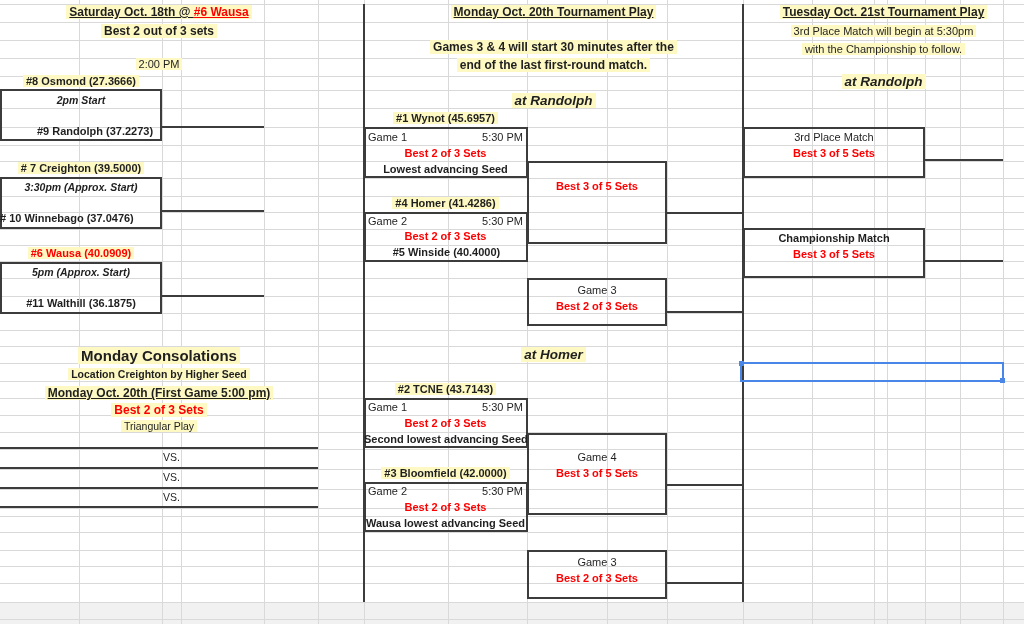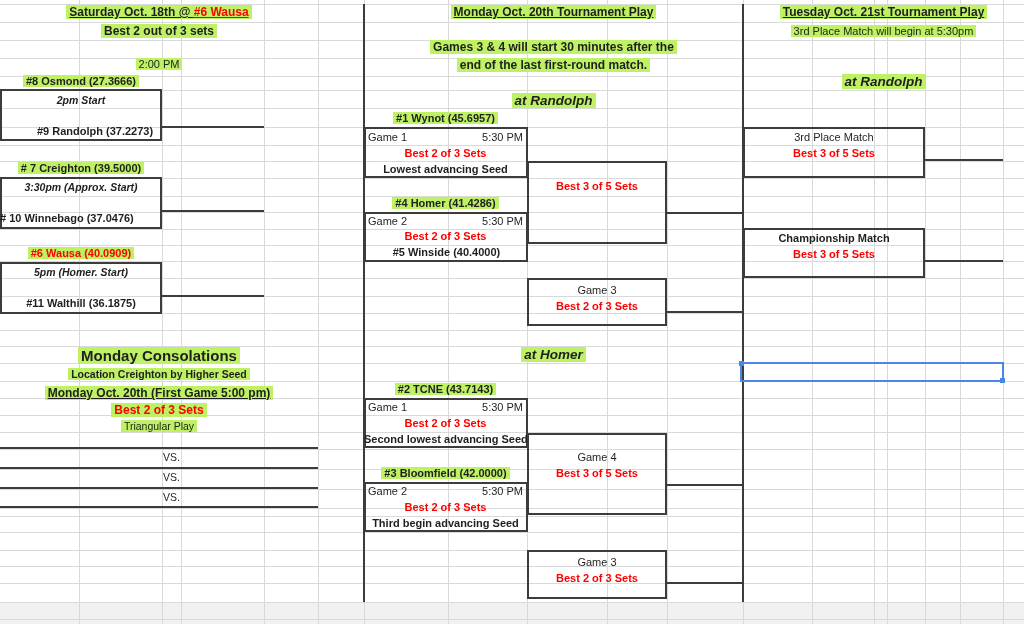--- a/index.html
+++ b/index.html
@@ -9,21 +9,21 @@
   .gl{position:absolute;background:#d9d9d9;z-index:1;}
   #bottom-band{position:absolute;left:0;top:602px;width:1024px;height:22px;background:#f1f1f1;z-index:0;}
   
   .lbl{position:absolute;white-space:nowrap;z-index:3;font-size:11px;line-height:15px;height:15px;}
   .c{text-align:center;}
   .r{text-align:right;}
   .b{font-weight:bold;}
   .i{font-style:italic;}
   .red{color:#ff0000;}
   .u{text-decoration:underline;}
-  .bgw{background:#bef264;padding:0 3px;}
+  .bgw{background:#fef9c3;padding:0 3px;}
   .f10{font-size:10.5px;line-height:13px;}
   .f12{font-size:12px;line-height:17px;}
   .f13{font-size:13.5px;line-height:18px;}
   .f15{font-size:15px;line-height:19px;}
   
   .box{position:absolute;border:2px solid #3c3c3c;background:transparent;z-index:2;box-sizing:border-box;}
   .hline{position:absolute;height:0;border-top:2px solid #3c3c3c;z-index:2;}
   .vdiv{position:absolute;width:0;border-left:2px solid #3c3c3c;z-index:2;}
   
   #sel{position:absolute;left:740px;top:362px;width:264px;height:20px;border:2px solid #4a86e8;
@@ -104,21 +104,21 @@
   <div class="hline" style="left:160px;top:126px;width:104px;"></div>
 
   <div class="lbl c b" style="left:0;top:161px;width:162px;"><span class="bgw"># 7 Creighton (39.5000)</span></div>
   <div class="box" style="left:0;top:177px;width:162px;height:52px;"></div>
   <div class="lbl c b i f10" style="left:0;top:181px;width:162px;"><span>3:30pm (Approx. Start)</span></div>
   <div class="lbl c b" style="left:0;top:211px;width:130px;"><span># 10 Winnebago (37.0476)</span></div>
   <div class="hline" style="left:160px;top:210px;width:104px;"></div>
 
   <div class="lbl c b red" style="left:0;top:246px;width:162px;"><span class="bgw">#6 Wausa (40.0909)</span></div>
   <div class="box" style="left:0;top:262px;width:162px;height:52px;"></div>
-  <div class="lbl c b i f10" style="left:0;top:266px;width:162px;"><span>5pm (Homer. Start)</span></div>
+  <div class="lbl c b i f10" style="left:0;top:266px;width:162px;"><span>5pm (Approx. Start)</span></div>
   <div class="lbl c b" style="left:0;top:296px;width:162px;"><span>#11 Walthill (36.1875)</span></div>
   <div class="hline" style="left:160px;top:295px;width:104px;"></div>
 
   <div class="lbl c f15 b" style="left:0;top:346px;width:318px;"><span class="bgw">Monday Consolations</span></div>
   <div class="lbl c f10 b" style="left:0;top:368px;width:318px;"><span class="bgw">Location Creighton by Higher Seed</span></div>
   <div class="lbl c f12 b" style="left:0;top:385px;width:318px;"><span class="bgw u">Monday Oct. 20th (First Game 5:00 pm)</span></div>
   <div class="lbl c f12 b red" style="left:0;top:402px;width:318px;"><span class="bgw">Best 2 of 3 Sets</span></div>
   <div class="lbl c f10" style="left:0;top:420px;width:318px;"><span class="bgw">Triangular Play</span></div>
 
   <div class="hline" style="left:0;top:447px;width:318px;"></div>
@@ -171,31 +171,32 @@
   <div class="box" style="left:527px;top:433px;width:140px;height:82px;"></div>
   <div class="lbl c" style="left:527px;top:450px;width:140px;"><span>Game 4</span></div>
   <div class="lbl c b red" style="left:527px;top:466px;width:140px;"><span>Best 3 of 5 Sets</span></div>
   <div class="hline" style="left:667px;top:484px;width:76px;"></div>
 
   <div class="lbl c b" style="left:364px;top:466px;width:163px;"><span class="bgw">#3 Bloomfield (42.0000)</span></div>
   <div class="box" style="left:364px;top:482px;width:164px;height:50px;"></div>
   <div class="lbl" style="left:368px;top:484px;"><span>Game 2</span></div>
   <div class="lbl r" style="left:364px;top:484px;width:159px;"><span>5:30 PM</span></div>
   <div class="lbl c b red" style="left:364px;top:500px;width:163px;"><span>Best 2 of 3 Sets</span></div>
-  <div class="lbl c b" style="left:364px;top:516px;width:163px;"><span>Third begin advancing Seed</span></div>
+  <div class="lbl c b" style="left:364px;top:516px;width:163px;"><span>Wausa lowest advancing Seed</span></div>
 
   <div class="box" style="left:527px;top:550px;width:140px;height:49px;"></div>
   <div class="lbl c" style="left:527px;top:555px;width:140px;"><span>Game 3</span></div>
   <div class="lbl c b red" style="left:527px;top:571px;width:140px;"><span>Best 2 of 3 Sets</span></div>
   <div class="hline" style="left:667px;top:582px;width:76px;"></div>
 
   <div class="vdiv" style="left:742px;top:4px;height:598px;"></div>
 
   <div class="lbl c f12 b" style="left:743px;top:4px;width:281px;"><span class="bgw u">Tuesday Oct. 21st Tournament Play</span></div>
   <div class="lbl c" style="left:743px;top:24px;width:281px;"><span class="bgw">3rd Place Match will begin at 5:30pm</span></div>
+  <div class="lbl c" style="left:743px;top:42px;width:281px;"><span class="bgw">with the Championship to follow.</span></div>
   <div class="lbl c f13 b i" style="left:743px;top:73px;width:281px;"><span class="bgw">at Randolph</span></div>
 
   <div class="box" style="left:743px;top:127px;width:182px;height:51px;"></div>
   <div class="lbl c" style="left:743px;top:130px;width:182px;"><span>3rd Place Match</span></div>
   <div class="lbl c b red" style="left:743px;top:146px;width:182px;"><span>Best 3 of 5 Sets</span></div>
   <div class="hline" style="left:925px;top:159px;width:78px;"></div>
 
   <div class="box" style="left:743px;top:228px;width:182px;height:50px;"></div>
   <div class="lbl c b" style="left:743px;top:231px;width:182px;"><span>Championship Match</span></div>
   <div class="lbl c b red" style="left:743px;top:247px;width:182px;"><span>Best 3 of 5 Sets</span></div>

